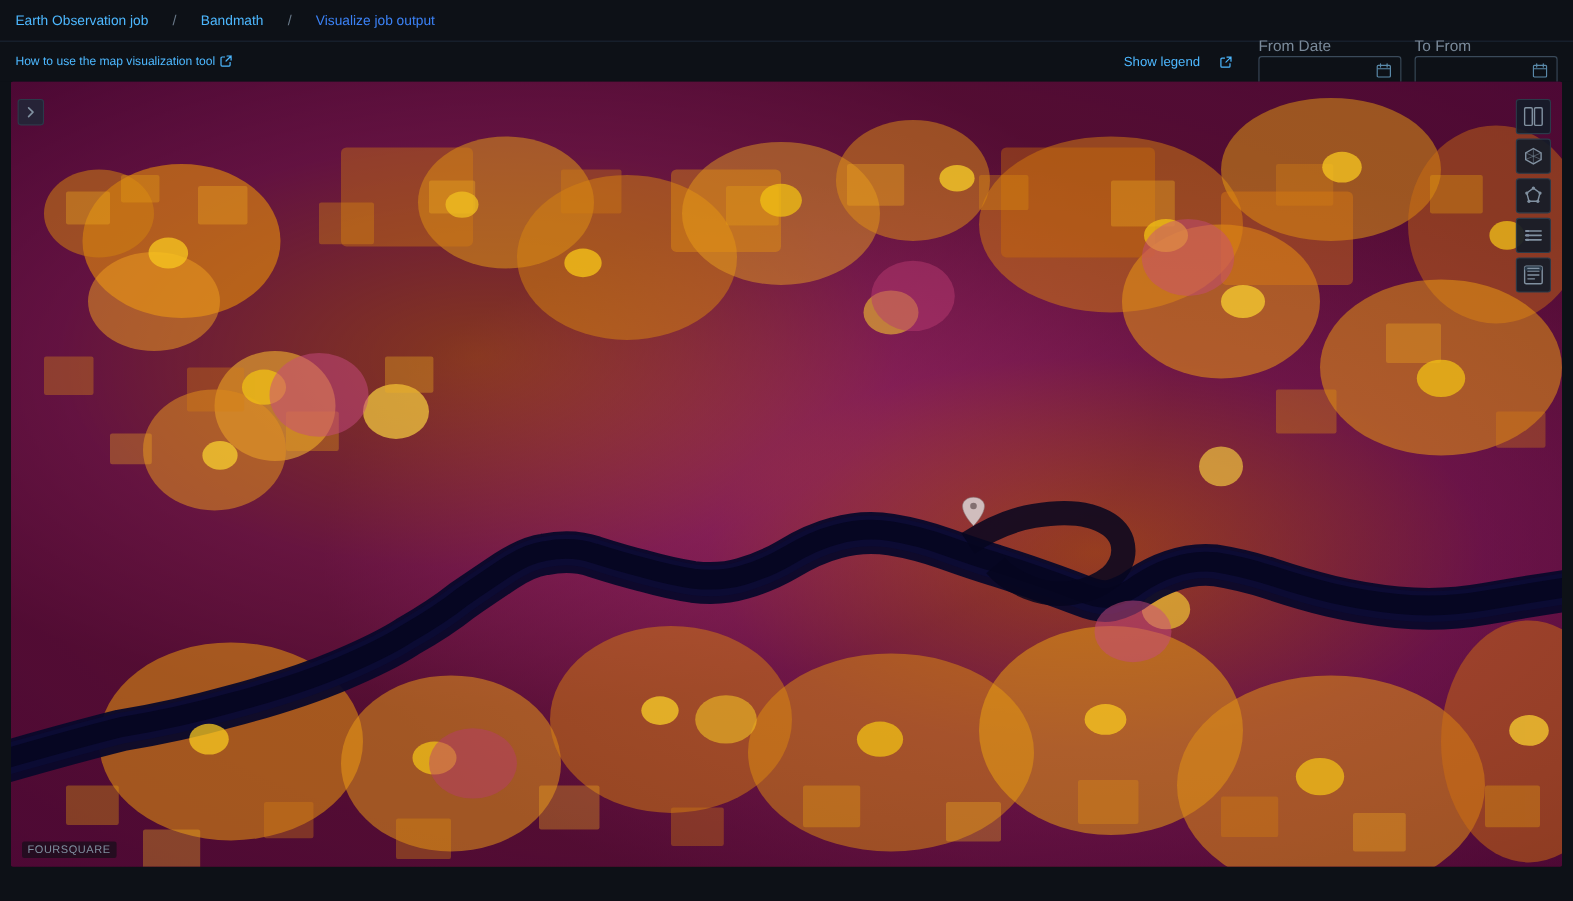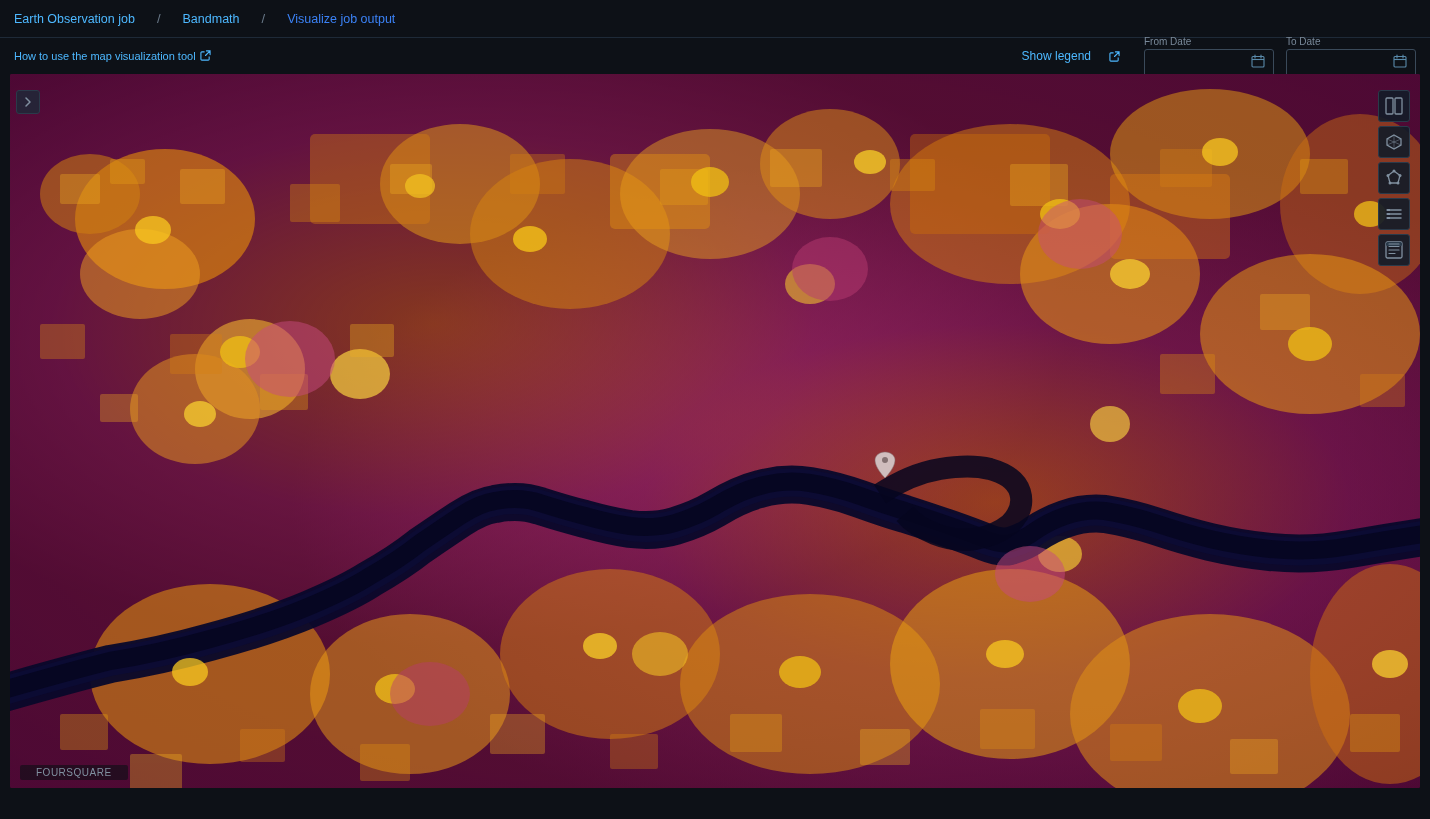--- a/index.html
+++ b/index.html
@@ -81,21 +81,21 @@
       border: none;
       padding: 0;
     }
 
     .date-picker-group {
       display: flex;
       align-items: center;
       gap: 12px;
     }
     .date-picker-label {
-      font-size: 10px;
+      font-size: 14px;
       color: #7a8a9a;
       margin-bottom: 2px;
     }
     .date-picker-wrapper {
       display: flex;
       flex-direction: column;
     }
     .date-input {
       display: flex;
       align-items: center;
@@ -189,21 +189,21 @@
     }
 
     
     .attribution {
       position: absolute;
       bottom: 8px;
       left: 10px;
       font-size: 10px;
       color: #8090a0;
       background: rgba(10,15,20,0.6);
-      padding: 2px 16px;
+      padding: 2px 5px;
       border-radius: 2px;
       letter-spacing: 0.5px;
     }
   </style>
 </head>
 <body>
 
 <div class="topbar">
   <nav class="breadcrumb">
     <a class="breadcrumb-link">Earth Observation job</a>
@@ -241,21 +241,21 @@
             <svg width="14" height="14" viewBox="0 0 14 14" fill="none" xmlns="http://www.w3.org/2000/svg">
               <rect x="1" y="2.5" width="12" height="10.5" rx="1" stroke="#5a8aaa" stroke-width="1.1"></rect>
               <path d="M1 5.5h12" stroke="#5a8aaa" stroke-width="1.1"></path>
               <path d="M4 1v3M10 1v3" stroke="#5a8aaa" stroke-width="1.1" stroke-linecap="round"></path>
             </svg>
           </span>
         </div>
       </div>
 
       <div class="date-picker-wrapper">
-        <div class="date-picker-label">To Date</div>
+        <div class="date-picker-label">To From</div>
         <div class="date-input">
           <span class="date-input-text"></span>
           <span class="calendar-icon">
             <svg width="14" height="14" viewBox="0 0 14 14" fill="none" xmlns="http://www.w3.org/2000/svg">
               <rect x="1" y="2.5" width="12" height="10.5" rx="1" stroke="#5a8aaa" stroke-width="1.1"></rect>
               <path d="M1 5.5h12" stroke="#5a8aaa" stroke-width="1.1"></path>
               <path d="M4 1v3M10 1v3" stroke="#5a8aaa" stroke-width="1.1" stroke-linecap="round"></path>
             </svg>
           </span>
         </div>

